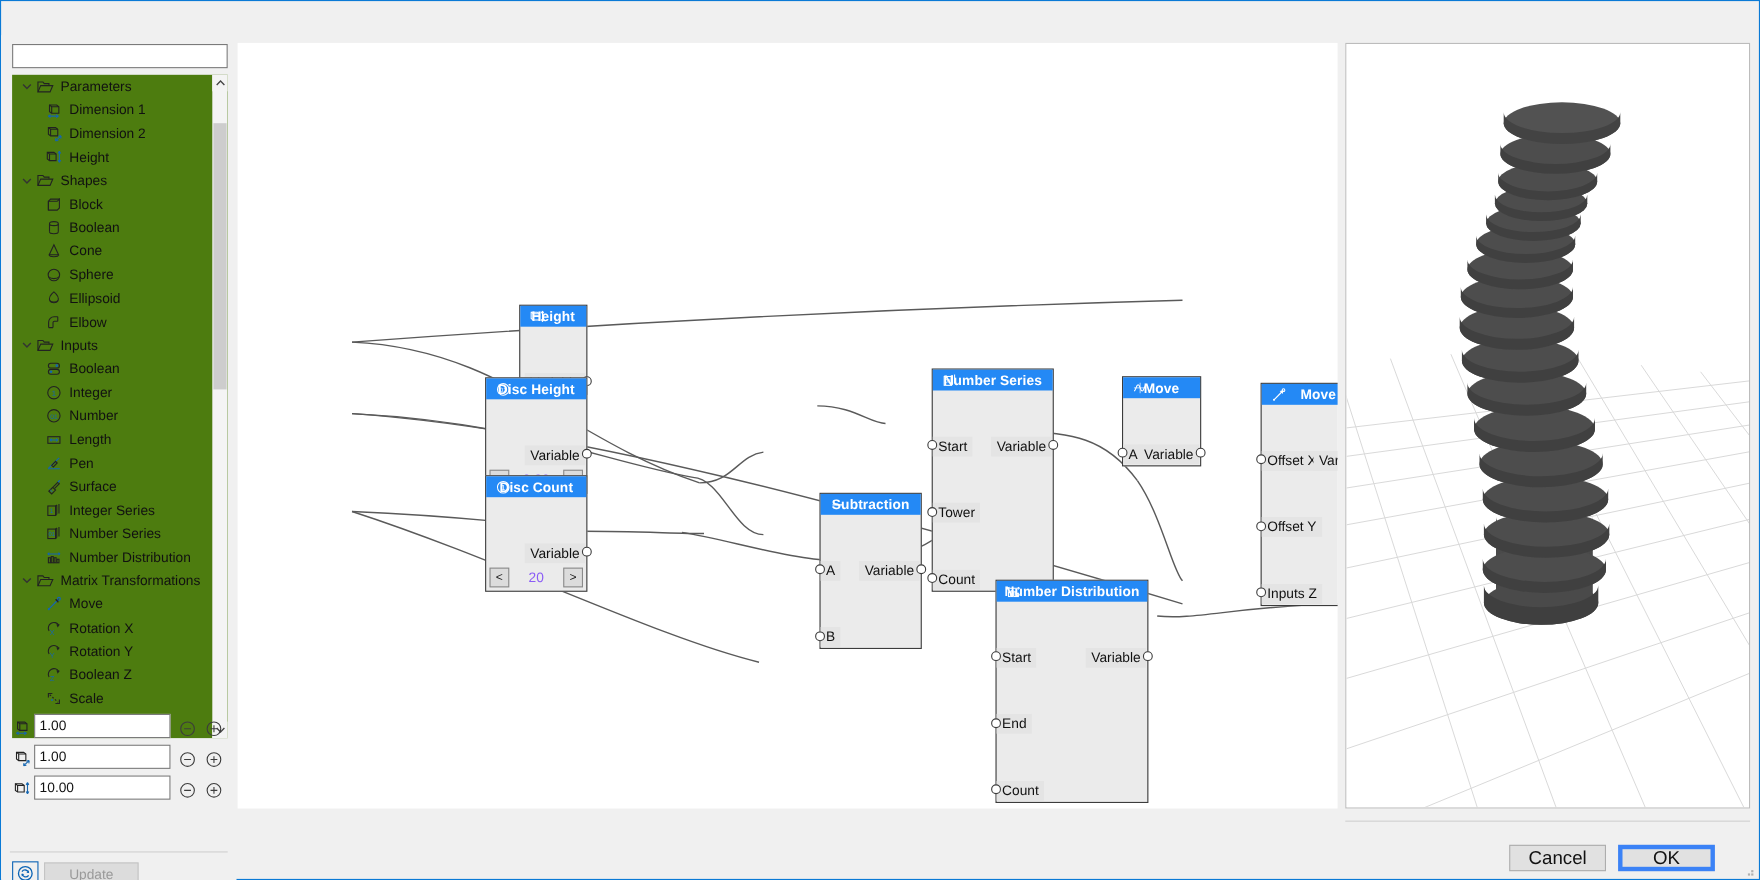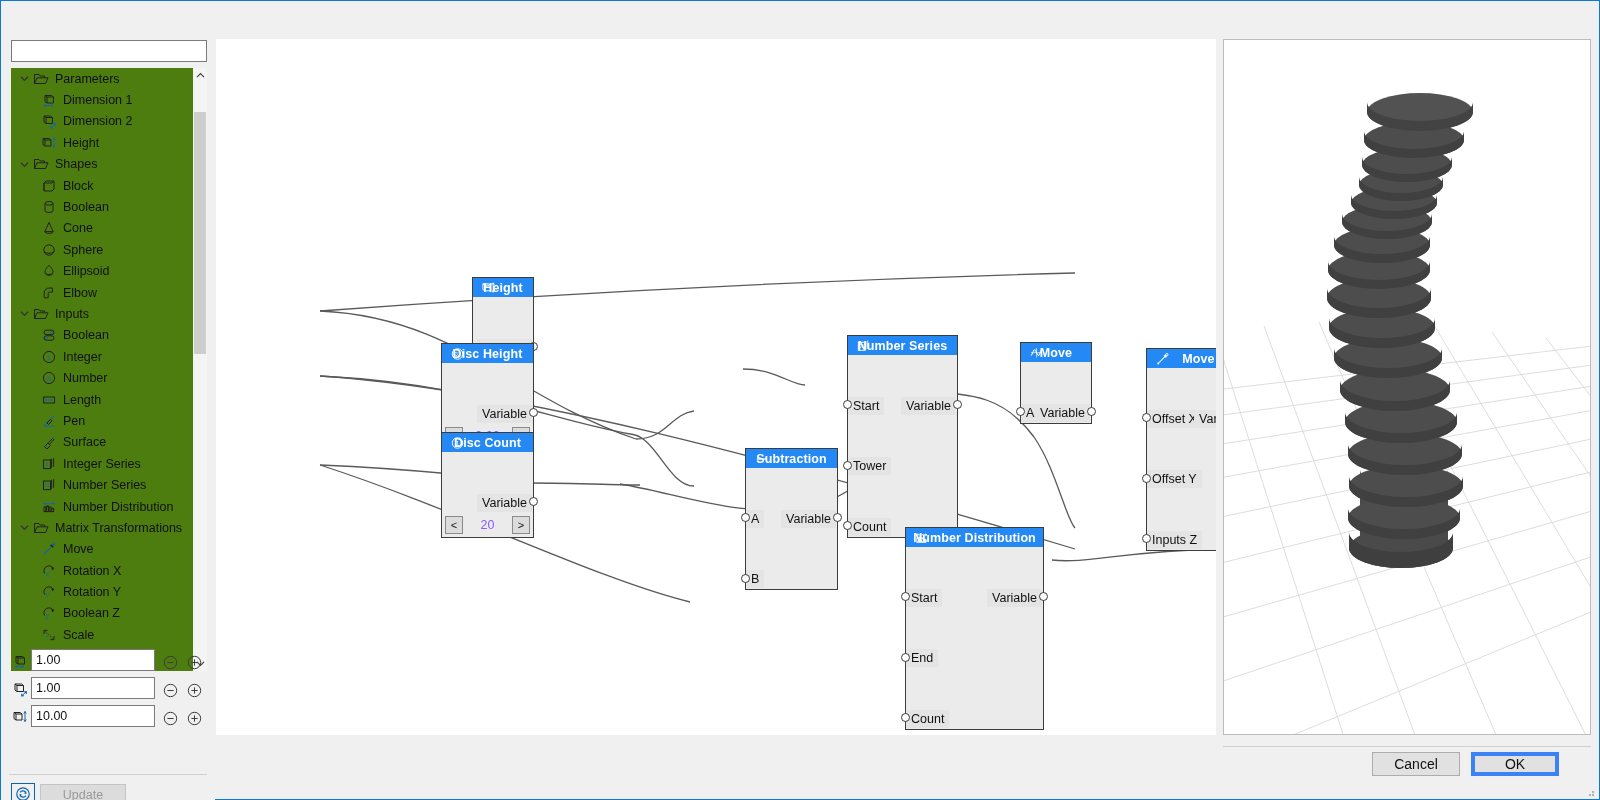--- a/index.html
+++ b/index.html
@@ -63,21 +63,21 @@
   .stepper{height:24px;display:flex;align-items:center;justify-content:space-between;padding:0 3px;}
   .sbtn{width:18px;height:18px;background:#dcdcdc;border:1px solid #8a8a8a;box-sizing:border-box;display:flex;align-items:center;justify-content:center;font-size:11px;color:#111;}
   .sval{flex:1;text-align:center;font-size:12.5px;color:#8b5cf6;}
 
   
   #viewport{position:absolute;left:1222px;top:38px;width:368px;height:696px;background:#fff;border:1px solid #bcbcbc;box-sizing:border-box;overflow:hidden;}
   #vp-svg{position:absolute;left:0;top:0;}
 
   
   #footer-sep{position:absolute;left:1222px;top:745px;width:368px;height:1px;background:#cfcfcf;}
-  .fbtn{position:absolute;top:751px;height:24px;width:88px;display:flex;align-items:center;justify-content:center;font-size:14px;color:#111;box-sizing:border-box;}
+  .fbtn{position:absolute;top:767px;height:24px;width:88px;display:flex;align-items:center;justify-content:center;font-size:17px;color:#111;box-sizing:border-box;}
   #cancel-btn{left:1371px;background:#e1e1e1;border:1px solid #adadad;}
   #ok-btn{left:1470px;background:#e1e1e1;border:4px solid #3b82f6;}
   #grip{position:absolute;right:4px;bottom:3px;width:10px;height:10px;}
 </style>
 </head>
 <body>
 
 <div id="app">
 
 

